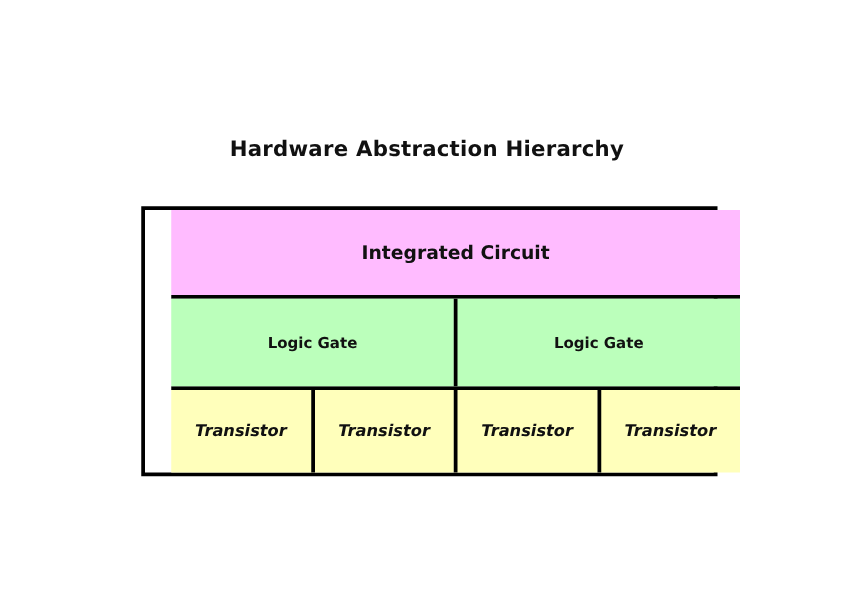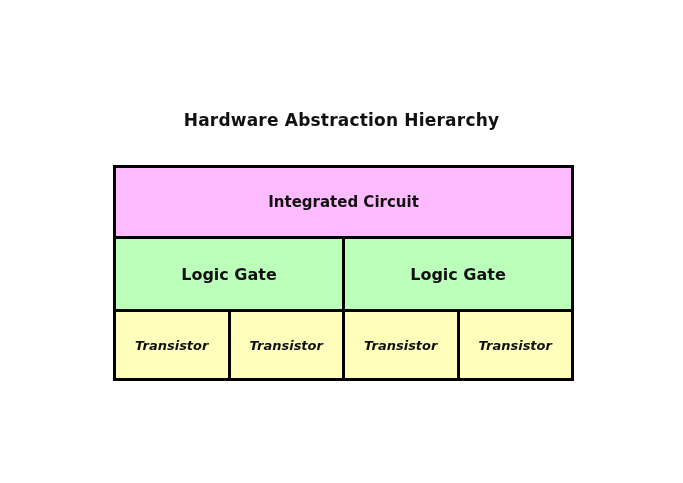--- a/index.html
+++ b/index.html
@@ -50,20 +50,21 @@
     height: 216px;
     border: 3px solid #000000;
     box-sizing: border-box;
     background: #ffffff;
   }
 
   .tier {
     display: flex;
     width: 100%;
     box-sizing: border-box;
+    margin-left: 21px;
   }
 
   .tier-ic   { height: 68px; }
   .tier-gate { height: 73px; border-top: 3px solid #000000; }
   .tier-tran { height: 69px; border-top: 3px solid #000000; }
 
   .cell {
     flex: 1 1 0;
     display: flex;
     align-items: center;
@@ -73,21 +74,21 @@
     font-weight: 600;
     color: #111111;
     text-align: center;
     white-space: nowrap;
     overflow: hidden;
   }
 
   .cell + .cell { border-left: 3px solid #000000; }
 
   .cell-ic   { background: #ffbbff; font-size: 15px; }
-  .cell-gate { background: #bbffbb; font-size: 16px; }
+  .cell-gate { background: #bbffbb; font-size: 12px; }
   .cell-tran { background: #ffffbb; font-size: 13px; font-style: italic; }
 
 </style>
 </head>
 <body>
 
 <div id="canvas">
 
   <div id="diagram-title">Hardware Abstraction Hierarchy</div>
 

